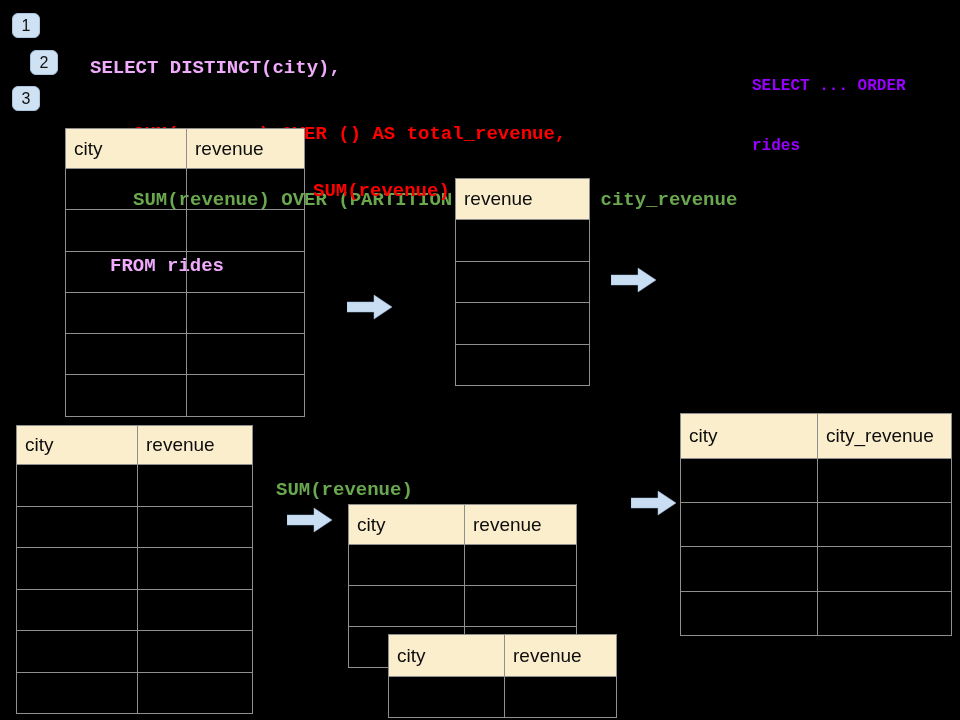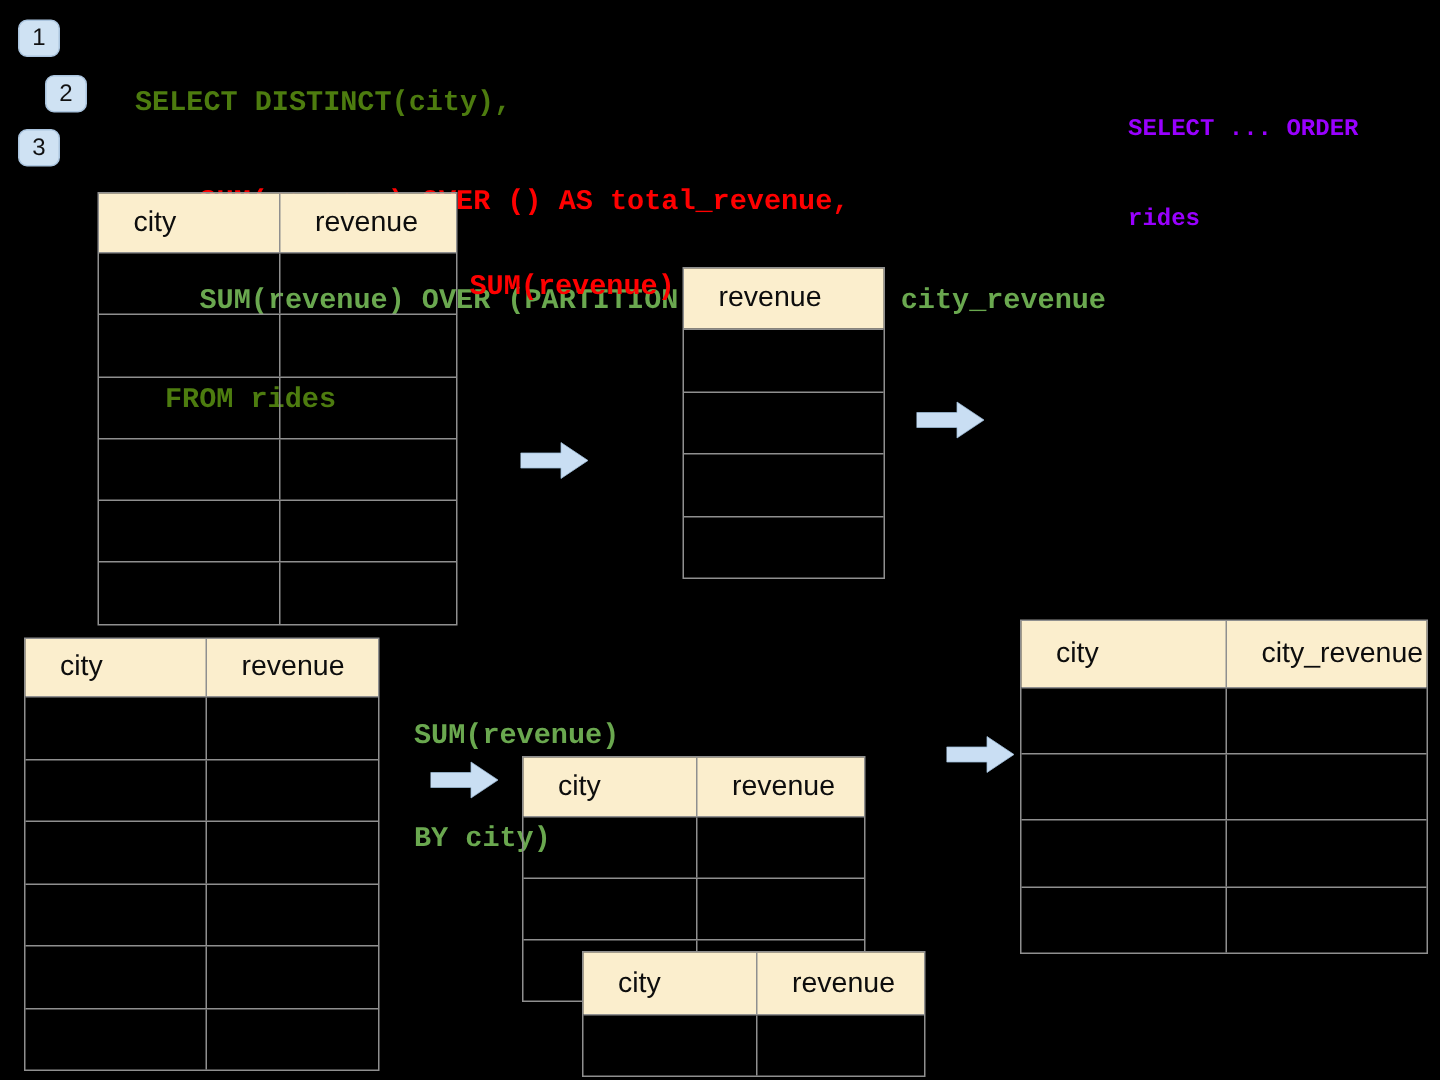--- a/index.html
+++ b/index.html
@@ -6,40 +6,40 @@
   body{
     width:960px;height:720px;background:#000;position:relative;overflow:hidden;
     font-family:"Liberation Sans",sans-serif;
   }
   
   .mono{font-family:"Liberation Mono","DejaVu Sans Mono",monospace;font-weight:bold;white-space:pre;}
   .code-block{position:absolute;left:90px;top:13px;font-size:19px;line-height:22px;}
   .code-line{white-space:pre;}
   .ind-1{margin-left:43px;}
   .ind-2{margin-left:20px;}
-  .c-purple{color:#4d7c0f;}
+  .c-purple{color:#f0abfc;}
   .c-red{color:#FF0000;}
   .c-green{color:#6AA84F;}
   .side-note{position:absolute;left:752px;top:36px;font-size:16px;line-height:20px;color:#9900FF;}
   .ann-total{position:absolute;left:313px;top:136px;font-size:19px;line-height:22px;color:#FF0000;}
   .ann-partition{position:absolute;left:276px;top:433px;font-size:19px;line-height:23px;color:#6AA84F;}
   
   .badge{
     position:absolute;width:28px;height:25px;background:#CFE2F3;border:1px solid #aac4de;
     border-radius:6px;box-sizing:border-box;display:flex;align-items:center;justify-content:center;
     color:#111;font-size:16px;
   }
   
   .tbl{position:absolute;border:1px solid #8f8f8f;box-sizing:border-box;}
   .trow{display:flex;box-sizing:border-box;}
   .trow + .trow{border-top:1px solid #8f8f8f;}
   .cell{box-sizing:border-box;height:100%;}
   .cell + .cell{border-left:1px solid #8f8f8f;}
   .thead{background:#FBEECD;}
-  .th{display:flex;align-items:center;padding-left:23px;color:#0d0d0d;font-size:19px;}
+  .th{display:flex;align-items:center;padding-left:8px;color:#0d0d0d;font-size:19px;}
   .grow{flex:1 1 auto;}
   
   .arrow{position:absolute;width:46px;height:26px;}
 </style>
 </head>
 <body>
 
 <div class="badge" style="left:12px;top:13px;">
   <span>1</span>
 </div>
@@ -61,21 +61,20 @@
   <div class="code-line">SELECT ... ORDER</div>
   <div class="code-line">rides</div>
 </div>
 
 <div class="ann-total mono">
   <div class="code-line">SUM(revenue)</div>
 </div>
 
 <div class="ann-partition mono">
   <div class="code-line">SUM(revenue)</div>
-  <div class="code-line">BY city)</div>
 </div>
 
 <div class="tbl" style="left:65px;top:128px;width:240px;">
   <div class="trow thead" style="height:39px;">
     <div class="cell th" style="width:120px;">city</div>
     <div class="cell th grow">revenue</div>
   </div>
   <div class="trow" style="height:41.3px;">
       <div class="cell" style="width:120px;"></div>
       <div class="cell grow"></div>

